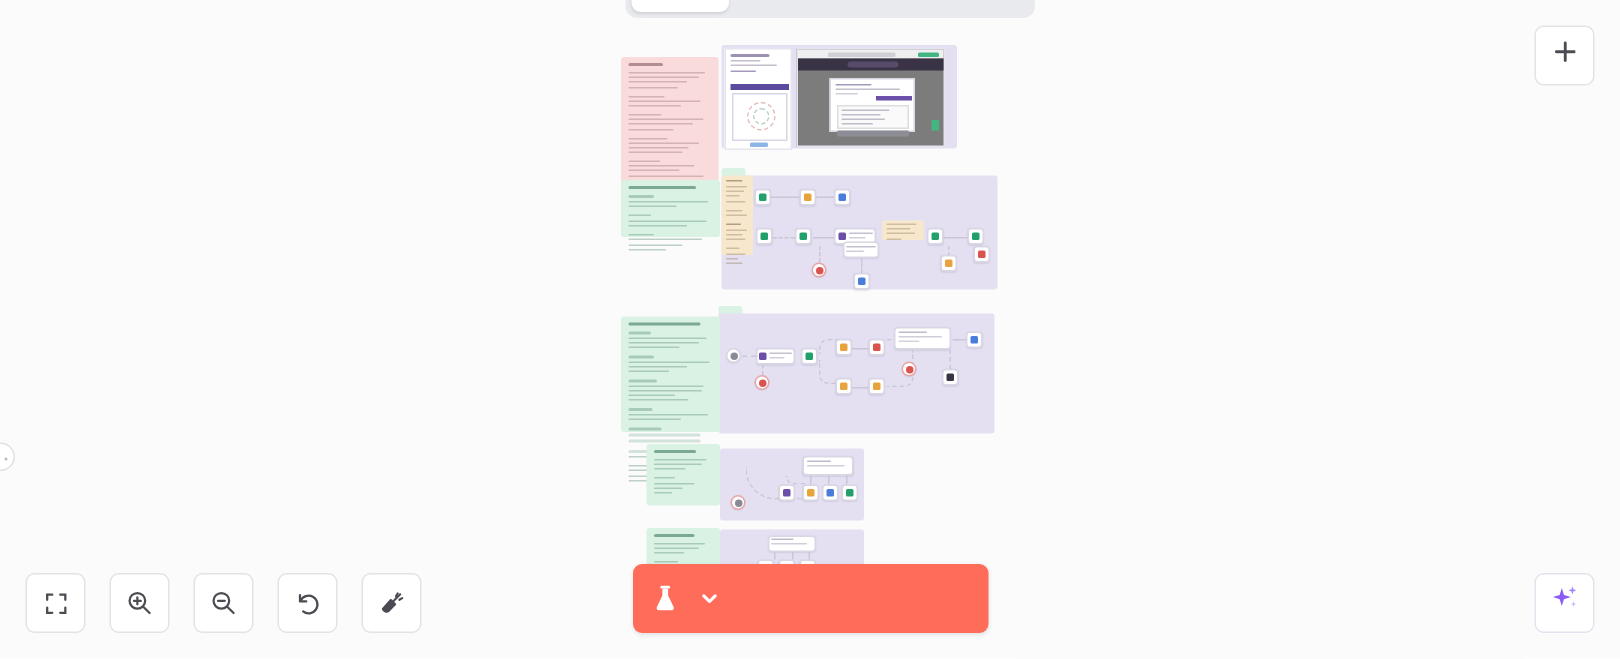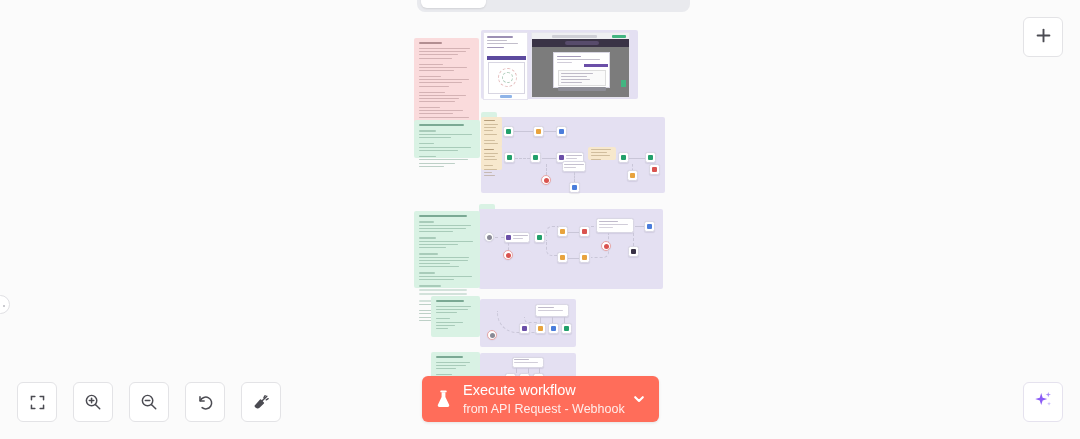--- a/index.html
+++ b/index.html
@@ -672,24 +672,20 @@
     </div>
   </div>
 
   <div class="execbtn">
     <span class="exec-icon">
       <svg width="19" height="21" viewBox="0 0 20 22" fill="#ffffff">
         <rect x="6.6" y="1.6" width="6.8" height="1.8" rx="0.9"></rect>
         <path d="M8.0 3.4 h4 v5.0 l3.9 8.1 a1.6 1.6 0 0 1 -1.45 2.3 h-8.9 a1.6 1.6 0 0 1 -1.45 -2.3 L8.0 8.4 Z"></path>
       </svg>
     </span>
-    <span class="exec-text">
-      <span class="exec-title">Execute workflow</span>
-      <span class="exec-sub">from API Request - Webhook</span>
-    </span>
     <span class="exec-caret">
       <svg width="14" height="14" viewBox="0 0 14 14" fill="none" stroke="#ffffff" stroke-width="2.1" stroke-linecap="round" stroke-linejoin="round">
         <path d="M3.2 5.2 L7 9.0 L10.8 5.2"></path>
       </svg>
     </span>
   </div>
 
   <div class="aibtn">
     <span>
       <svg width="21" height="21" viewBox="0 0 22 22">

